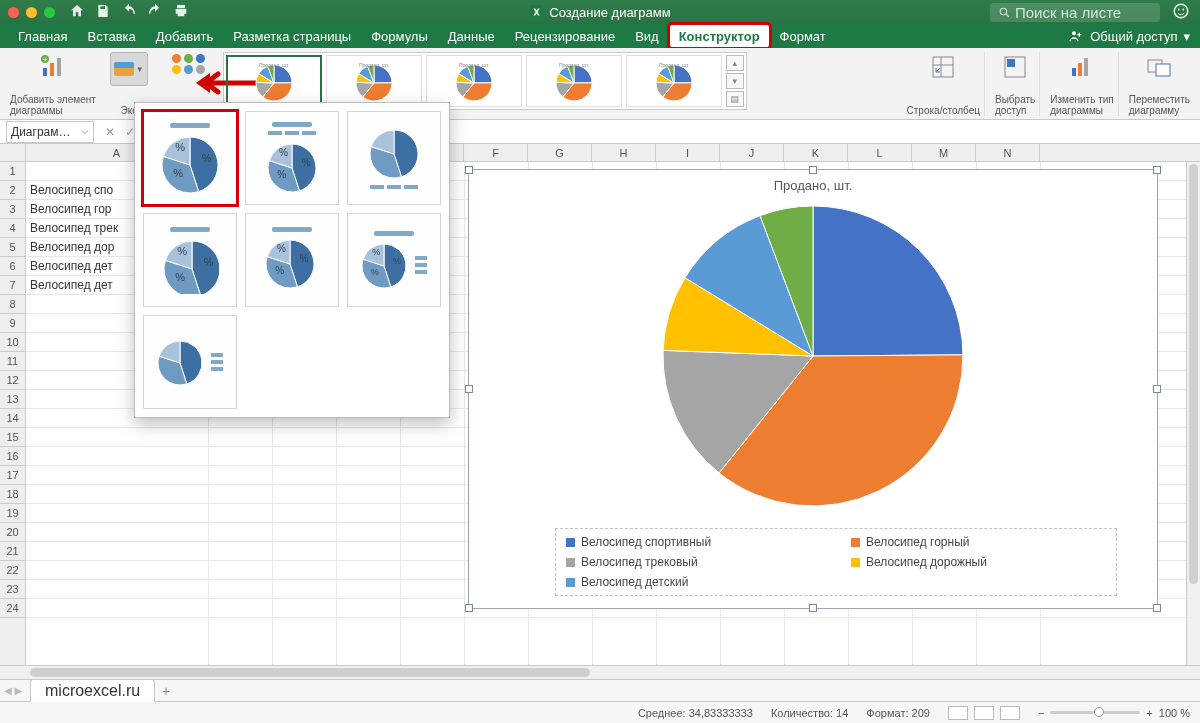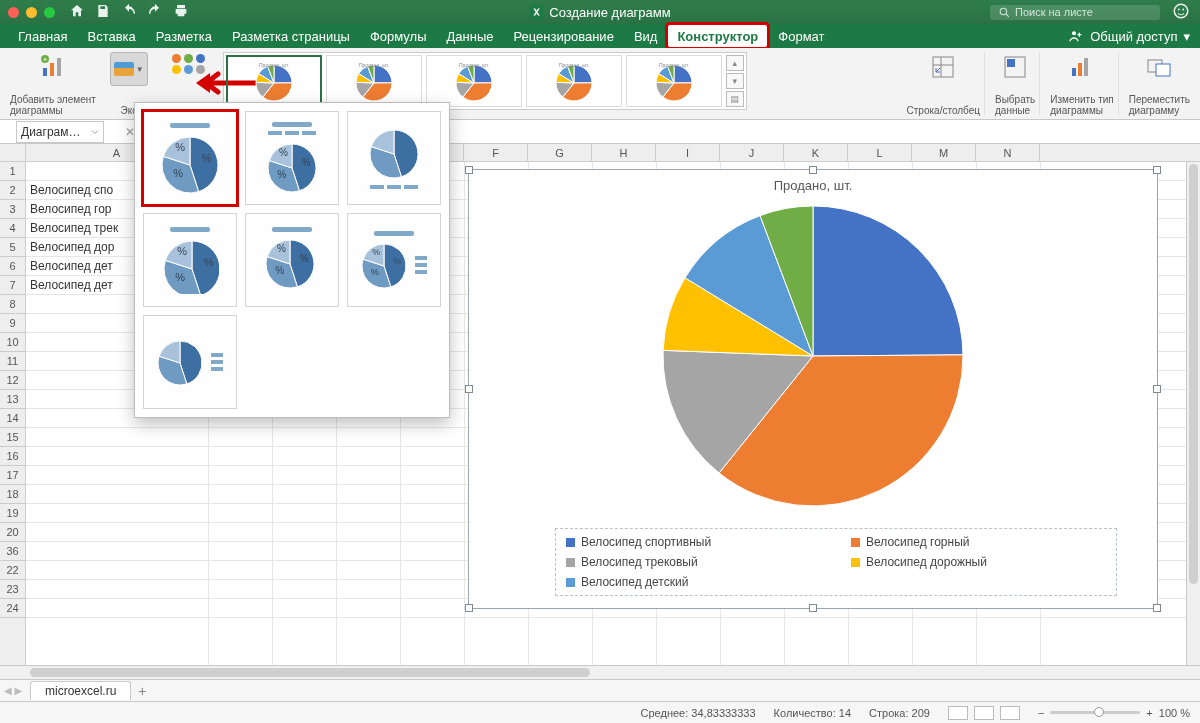--- a/index.html
+++ b/index.html
@@ -10,21 +10,21 @@
 .titlebar { height: 24px; background: linear-gradient(#2f7d4a,#2a7244); display: flex; align-items: center; padding: 0 8px; color: #fff; position: relative; }
 .traffic { display: flex; gap: 7px; margin-right: 14px; }
 .dot { width: 11px; height: 11px; border-radius: 50%; }
 .dot.red { background: #ff5f57; } .dot.yel { background: #febc2e; } .dot.grn { background: #28c840; }
 .qat { display: flex; gap: 10px; align-items: center; }
 .qat svg { width: 16px; height: 16px; fill: #e9f3ed; }
 .title-center { position: absolute; left: 50%; transform: translateX(-50%); display: flex; align-items: center; gap: 6px; font-size: 13px; }
 .title-center svg { width: 14px; height: 14px; }
 .search { position: absolute; right: 40px; display: flex; align-items: center; gap: 4px; background: rgba(255,255,255,.15); border-radius: 3px; padding: 1px 8px; width: 170px; }
 .search svg { width: 13px; height: 13px; fill: #cfe6d8; }
-.search span { font-size: 11px; color: #cfe6d8; }
+.search span { font-size: 15px; color: #cfe6d8; }
 .smile { position: absolute; right: 10px; }
 .smile svg { width: 18px; height: 18px; fill: #e9f3ed; }
 
 
 .tabs { height: 24px; background: #1e7a44; display: flex; align-items: center; padding: 0 8px; color: #fff; font-size: 13px; position: relative; }
 .tab { padding: 0 10px; height: 100%; display: flex; align-items: center; cursor: pointer; }
 .tab.active { background: #fff; color: #1e7a44; font-weight: 600; outline: 3px solid #d40000; outline-offset: -1px; border-radius: 3px; }
 .share { position: absolute; right: 10px; display: flex; align-items: center; gap: 6px; font-size: 13px; }
 .share svg { width: 16px; height: 16px; fill: #fff; }
 
@@ -45,21 +45,21 @@
 
 
 .style-strip { display: flex; gap: 4px; align-items: center; height: 58px; border: 1px solid #ccc; background: #fff; padding: 2px; }
 .style-strip .card { width: 96px; height: 52px; border: 1px solid #ddd; display: flex; align-items: center; justify-content: center; position: relative; }
 .style-strip .card.sel { border: 2px solid #2a7244; }
 .navv { width: 18px; display: flex; flex-direction: column; gap: 2px; }
 .navv div { height: 16px; border: 1px solid #bbb; background: #f8f8f8; display:flex; align-items:center; justify-content:center; font-size:9px; color:#888; cursor:pointer;}
 
 
 .fxrow { height: 24px; border-bottom: 1px solid #c8c8c8; display: flex; align-items: center; background: #fff; }
-.namebox { width: 88px; height: 22px; border: 1px solid #c8c8c8; margin: 0 16px; padding: 0 4px; font-size: 12px; display: flex; align-items: center; justify-content: space-between; }
+.namebox { width: 88px; height: 22px; border: 1px solid #c8c8c8; margin: 0 6px; padding: 0 4px; font-size: 12px; display: flex; align-items: center; justify-content: space-between; }
 .namebox svg { width: 8px; height: 8px; }
 .fxbtn { width: 20px; text-align: center; color: #999; }
 
 
 .gridwrap { flex: 1; display: flex; position: relative; overflow: hidden; background: #fff; }
 .colhdr { position: absolute; top: 0; left: 26px; right: 0; height: 18px; display: flex; background: #eee; border-bottom: 1px solid #ccc; z-index: 1; }
 .colhdr div { border-right: 1px solid #ccc; text-align: center; font-size: 11px; color: #555; line-height: 18px; }
 .rowhdr { position: absolute; top: 18px; left: 0; width: 26px; bottom: 0; background: #eee; border-right: 1px solid #ccc; z-index: 1; }
 .rowhdr div { height: 19px; border-bottom: 1px solid #ccc; text-align: center; font-size: 11px; color: #555; line-height: 19px; }
 .cells { position: absolute; top: 18px; left: 26px; right: 0; bottom: 0; }
@@ -84,21 +84,21 @@
 .handle { position: absolute; width: 8px; height: 8px; background: #fff; border: 1px solid #7d8a93; }
 .chartbox .ct { font-size: 13px; color: #555; text-align: center; margin-top: 8px; }
 .pie-svg { display: block; margin: 8px auto 0; }
 .legend { position: absolute; left: 86px; right: 40px; bottom: 12px; border: 1px dashed #b9c2c9; padding: 6px 10px; display: grid; grid-template-columns: 1fr 1fr; row-gap: 6px; column-gap: 30px; font-size: 12px; color: #444; }
 .legend .it { display: flex; align-items: center; gap: 6px; }
 .legend .sw { width: 9px; height: 9px; }
 
 
 .sheettabs { height: 22px; border-top: 1px solid #c8c8c8; background: #f6f6f6; display: flex; align-items: center; padding-left: 30px; gap: 0; position: relative; }
 .triangles { position: absolute; left: 4px; display: flex; gap: 4px; color: #bbb; font-size: 10px; }
-.sheet { padding: 2px 14px; border: 1px solid #c8c8c8; border-bottom: none; background: #fff; font-size: 12px; border-radius: 3px 3px 0 0; }
+.sheet { padding: 2px 14px; border: 1px solid #c8c8c8; border-bottom: none; background: #fff; font-size: 16px; border-radius: 3px 3px 0 0; }
 .addsheet { width: 22px; text-align: center; color: #888; font-size: 14px; cursor: pointer; }
 
 
 .status { height: 22px; border-top: 1px solid #c8c8c8; background: #f6f6f6; display: flex; align-items: center; justify-content: flex-end; gap: 18px; padding: 0 10px; font-size: 11px; color: #555; }
 .status .views { display: flex; gap: 6px; }
 .status .views div { width: 20px; height: 14px; border: 1px solid #bbb; background: #fff; }
 .zoom { display: flex; align-items: center; gap: 6px; }
 .zoom .track { width: 90px; height: 3px; background: #ccc; position: relative; border-radius: 2px; }
 .zoom .knob { position: absolute; left: 44px; top: -4px; width: 10px; height: 10px; border-radius: 50%; background: #fff; border: 1px solid #999; }
 
@@ -155,21 +155,21 @@
         <circle cx="9" cy="10" r="1.2"></circle>
         <circle cx="15" cy="10" r="1.2"></circle>
         <path d="M8 15c1 1.5 2.5 2 4 2s3-.5 4-2" fill="none" stroke="#e9f3ed" stroke-width="1.6"></path>
       </svg></div>
 </div>
 
 <div class="tabs">
   <div id="tabs-holder" style="display: contents;"></div>
   <div class="tab">Главная</div>
     <div class="tab">Вставка</div>
-    <div class="tab">Разметка</div>
+    <div class="tab">Добавить</div>
     <div class="tab">Разметка страницы</div>
     <div class="tab">Формулы</div>
     <div class="tab">Данные</div>
     <div class="tab">Рецензирование</div>
     <div class="tab">Вид</div>
     <div class="tab active">Конструктор</div>
     <div class="tab">Формат</div>
     <div class="share">
     <svg viewBox="0 0 24 24">
         <circle cx="9" cy="8" r="3"></circle>
@@ -309,21 +309,21 @@
   <div class="rgroup">
       <div class="bigbtn">
         <div class="mini-icon">
           <svg width="26" height="26">
             <rect x="3" y="3" width="20" height="20" fill="none" stroke="#888"></rect>
             <rect x="5" y="5" width="8" height="8" fill="#4472c4"></rect>
           </svg>
         </div>
       </div>
       <div class="lbl" style="white-space:pre-line">Выбрать
-данные</div>
+доступ</div>
     </div>
   <div class="rgroup">
       <div class="bigbtn">
         <div class="mini-icon">
           <svg width="26" height="26">
             <rect x="3" y="14" width="4" height="8" fill="#4472c4"></rect>
             <rect x="9" y="9" width="4" height="13" fill="#ed7d31"></rect>
             <rect x="15" y="4" width="4" height="18" fill="#a5a5a5"></rect>
           </svg>
         </div>
@@ -485,21 +485,21 @@
       <div>11</div>
       <div>12</div>
       <div>13</div>
       <div>14</div>
       <div>15</div>
       <div>16</div>
       <div>17</div>
       <div>18</div>
       <div>19</div>
       <div>20</div>
-      <div>36</div>
+      <div>21</div>
       <div>22</div>
       <div>23</div>
       <div>24</div>
     </div>
   <div class="cells" id="cells">
       <div class="vline" style="left: 182px;"></div>
       <div class="vline" style="left: 246px;"></div>
       <div class="vline" style="left: 310px;"></div>
       <div class="vline" style="left: 374px;"></div>
       <div class="vline" style="left: 438px;"></div>
@@ -605,21 +605,21 @@
 
 <div class="sheettabs">
   <div class="triangles">◀ ▶</div>
   <div class="sheet">microexcel.ru</div>
   <div class="addsheet">+</div>
 </div>
 
 <div class="status">
   <span><span>Среднее:</span> <span>34,83333333</span></span>
   <span><span>Количество:</span> <span>14</span></span>
-  <span><span>Строка:</span> <span>209</span></span>
+  <span><span>Формат:</span> <span>209</span></span>
   <div class="views">
       <div></div>
       <div></div>
       <div></div>
     </div>
   <div class="zoom">
     <span>−</span>
     <div class="track">
         <div class="knob"></div>
       </div>

